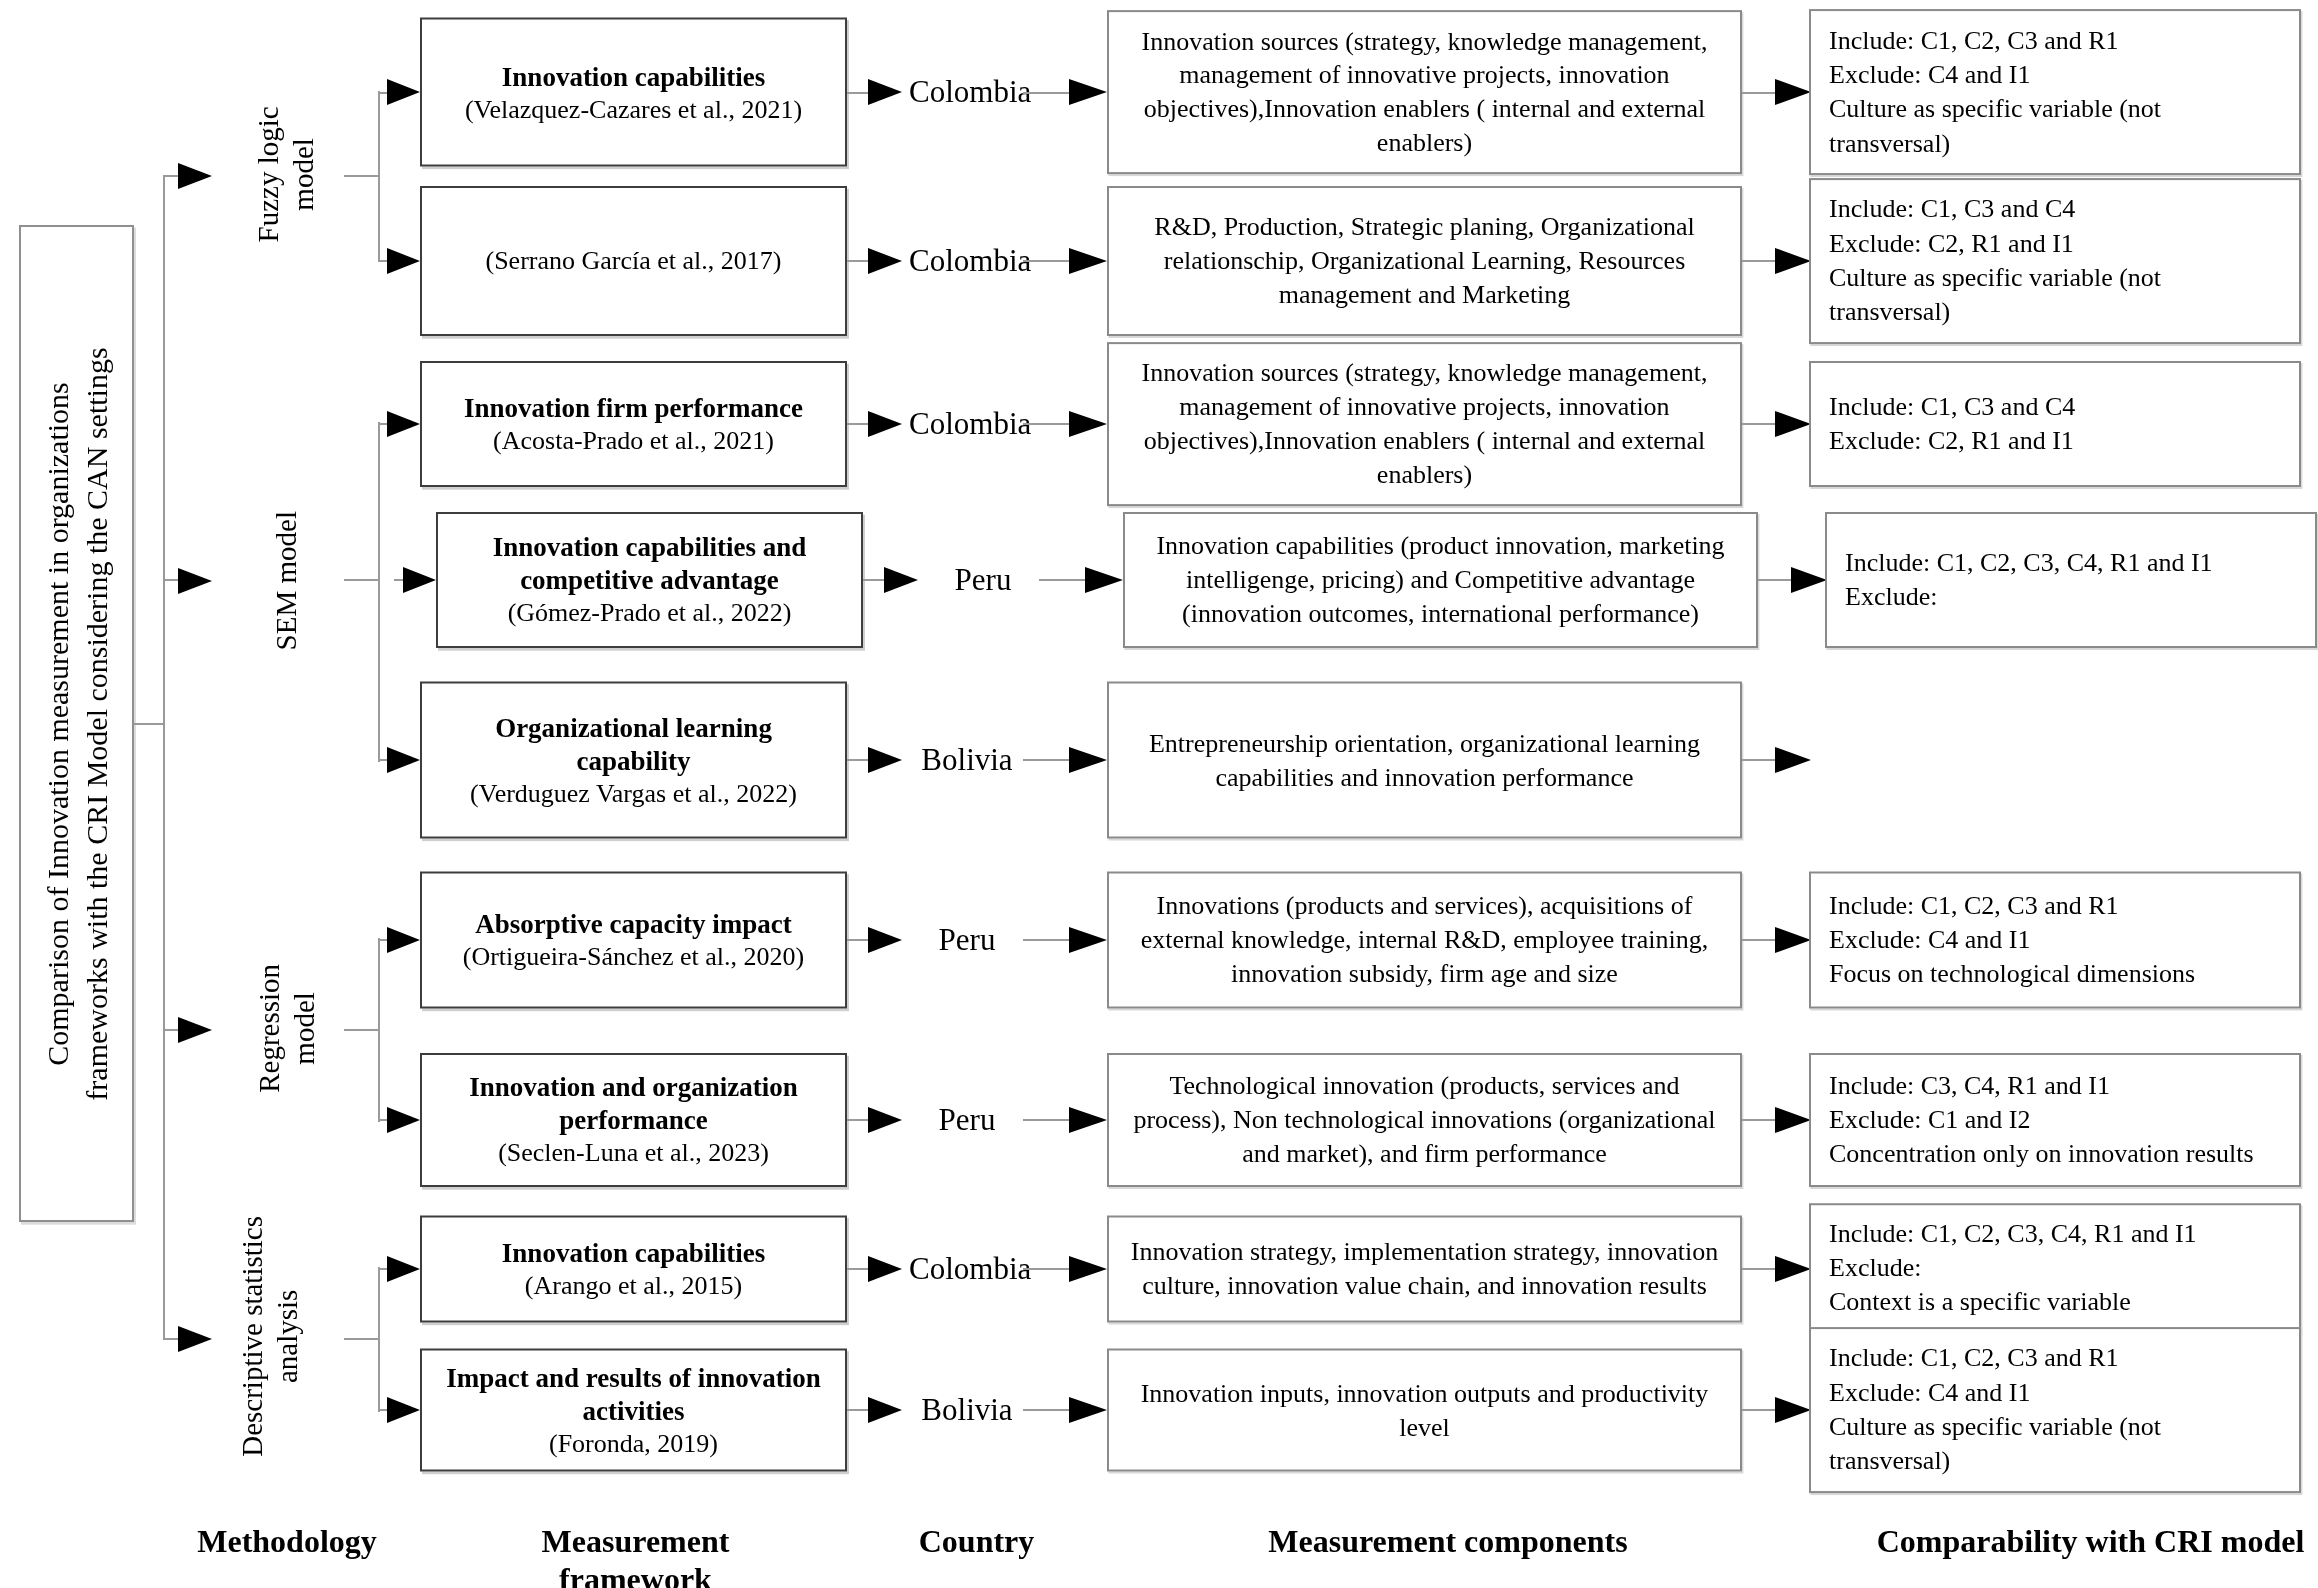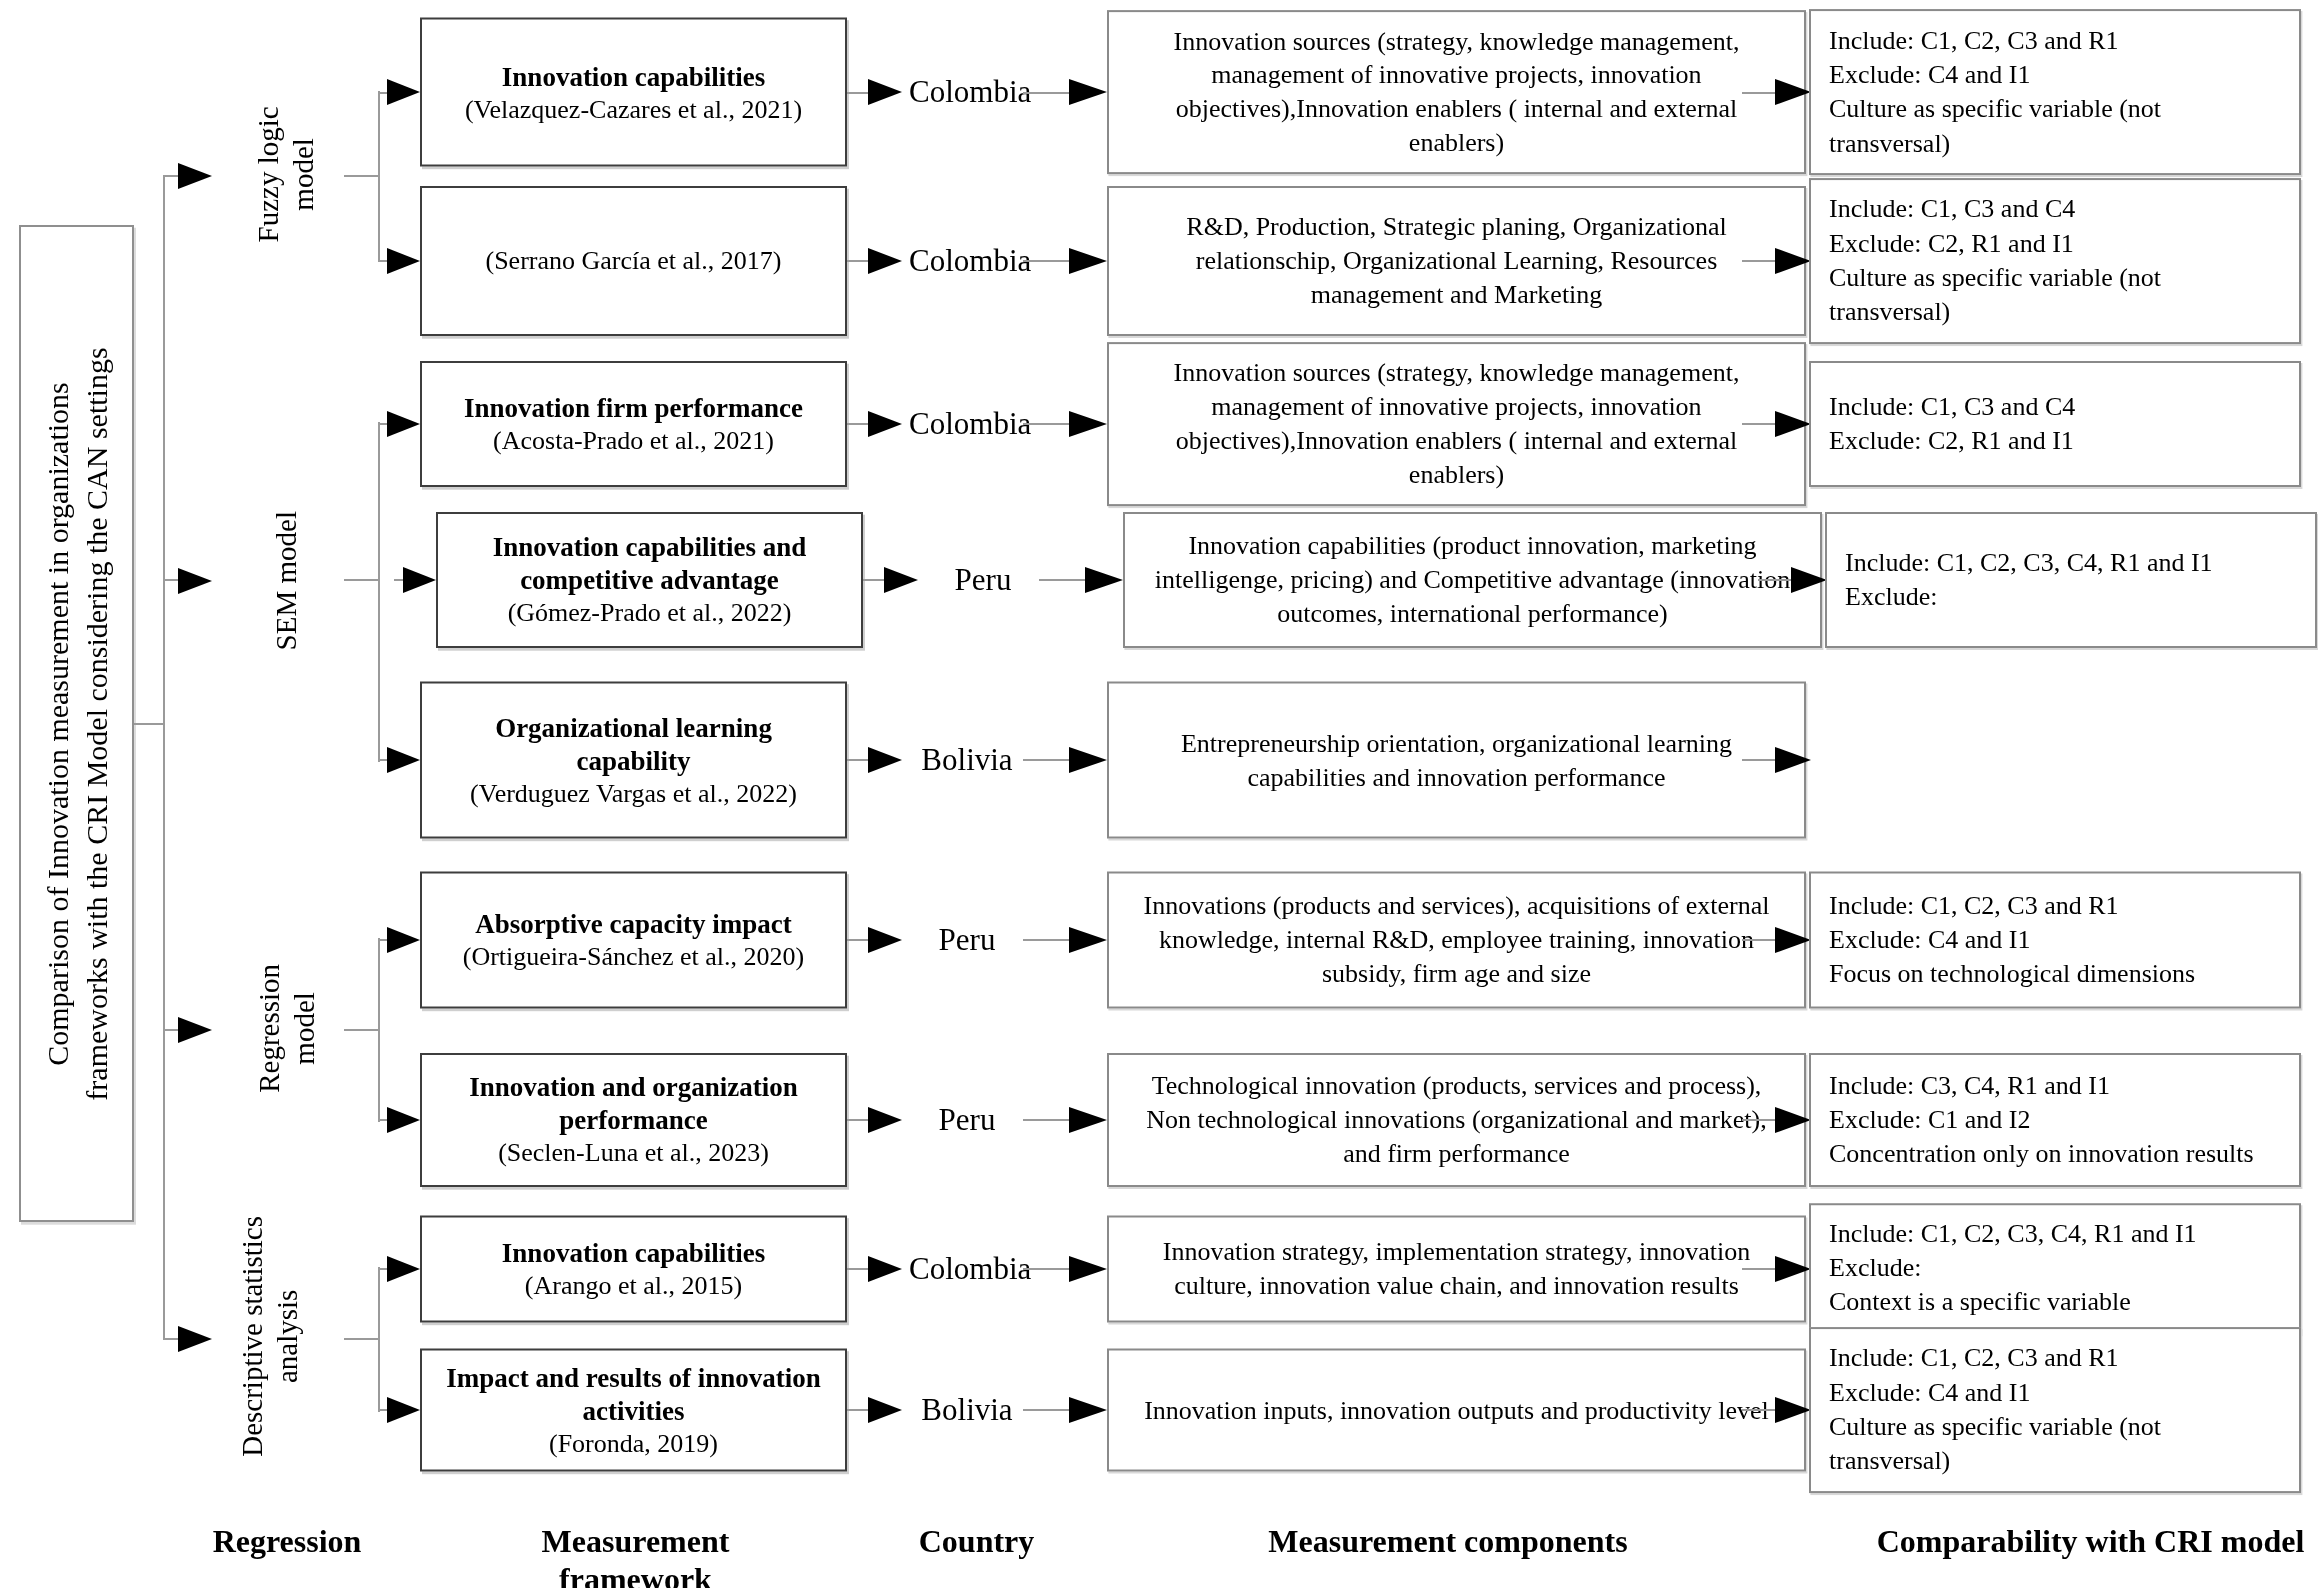--- a/index.html
+++ b/index.html
@@ -75,21 +75,21 @@
   .fw-title{font-weight:bold;font-size:27px;line-height:1.22;}
   .fw-cite{font-size:26px;line-height:1.22;}
 
   
   .a1l{left:847px;width:22px;} .a1t{left:868px;}
   .country{position:absolute;left:909px;width:116px;top:50%;
            transform:translateY(-50%);text-align:center;font-size:31px;}
   
   .a2l{left:1023px;width:48px;} .a2t{left:1069px;border-left-width:38px;}
 
-  .comp-box{position:absolute;left:1107px;width:699px;top:50%;
+  .comp-box{position:absolute;left:1107px;width:635px;top:50%;
             transform:translateY(-50%);background:#fff;border:2px solid #8a8a8a;
             box-shadow:1.4px 2px 0 #d8d8d8;display:flex;align-items:center;
             justify-content:center;text-align:center;font-size:26px;
             line-height:1.3;padding:12.3px 18px;}
 
   
   .a3l{left:1742px;width:34px;} .a3t{left:1775px;border-left-width:36px;}
 
   .cri-box{position:absolute;left:1809px;width:492px;top:50%;
            transform:translateY(-50%);background:#fff;border:2px solid #8a8a8a;
@@ -324,18 +324,18 @@
   <div class="comp-box minh">Innovation inputs, innovation outputs and productivity level</div>
   <div class="hline a3l"></div>
   <div class="tri a3t"></div>
   <div class="cri-box minh">
     <div>Include:  C1, C2, C3 and R1</div>
     <div>Exclude: C4 and I1</div>
     <div>Culture as specific variable (not transversal)</div>
   </div>
 </div>
 
-<div class="hdr h1">Regression</div>
+<div class="hdr h1">Methodology</div>
 <div class="hdr h2">Measurement framework</div>
 <div class="hdr h3">Country</div>
 <div class="hdr h4">Measurement components</div>
 <div class="hdr h5">Comparability with CRI model</div>
 
 
 </body></html>

